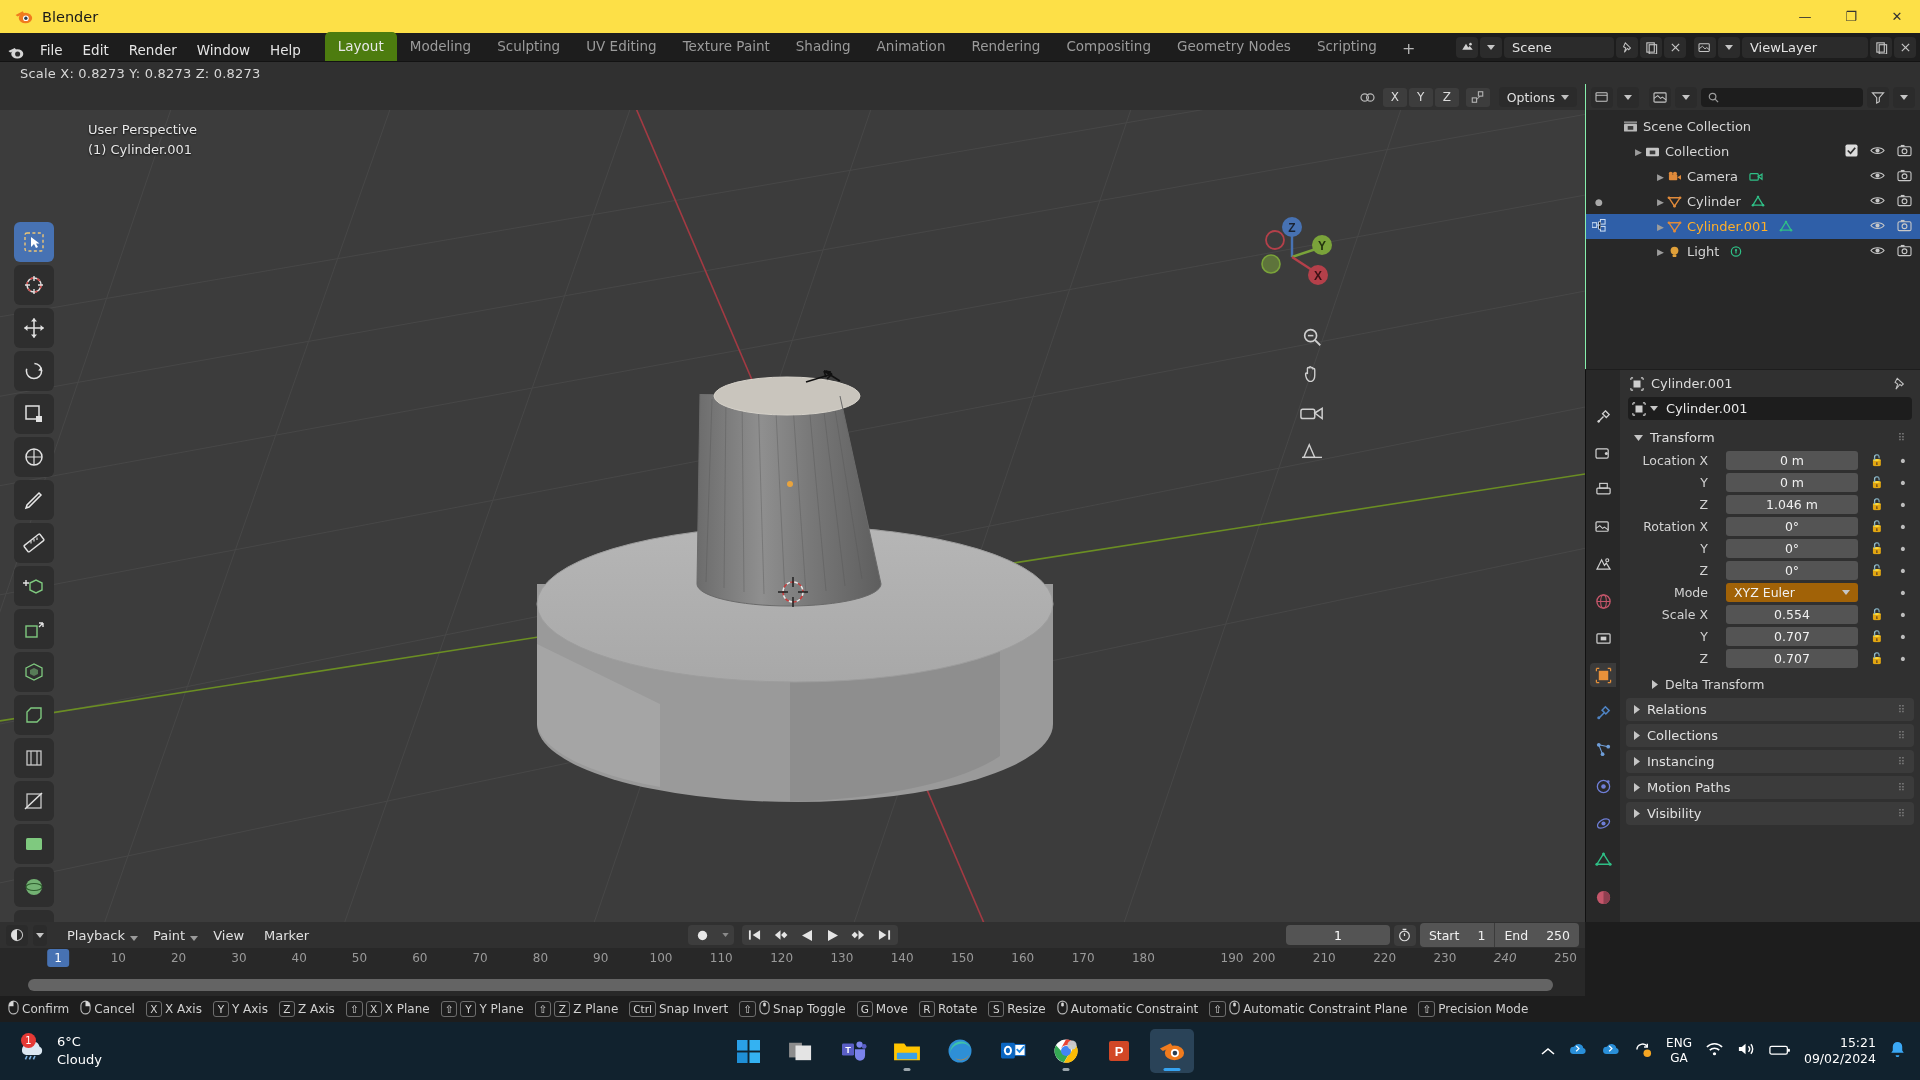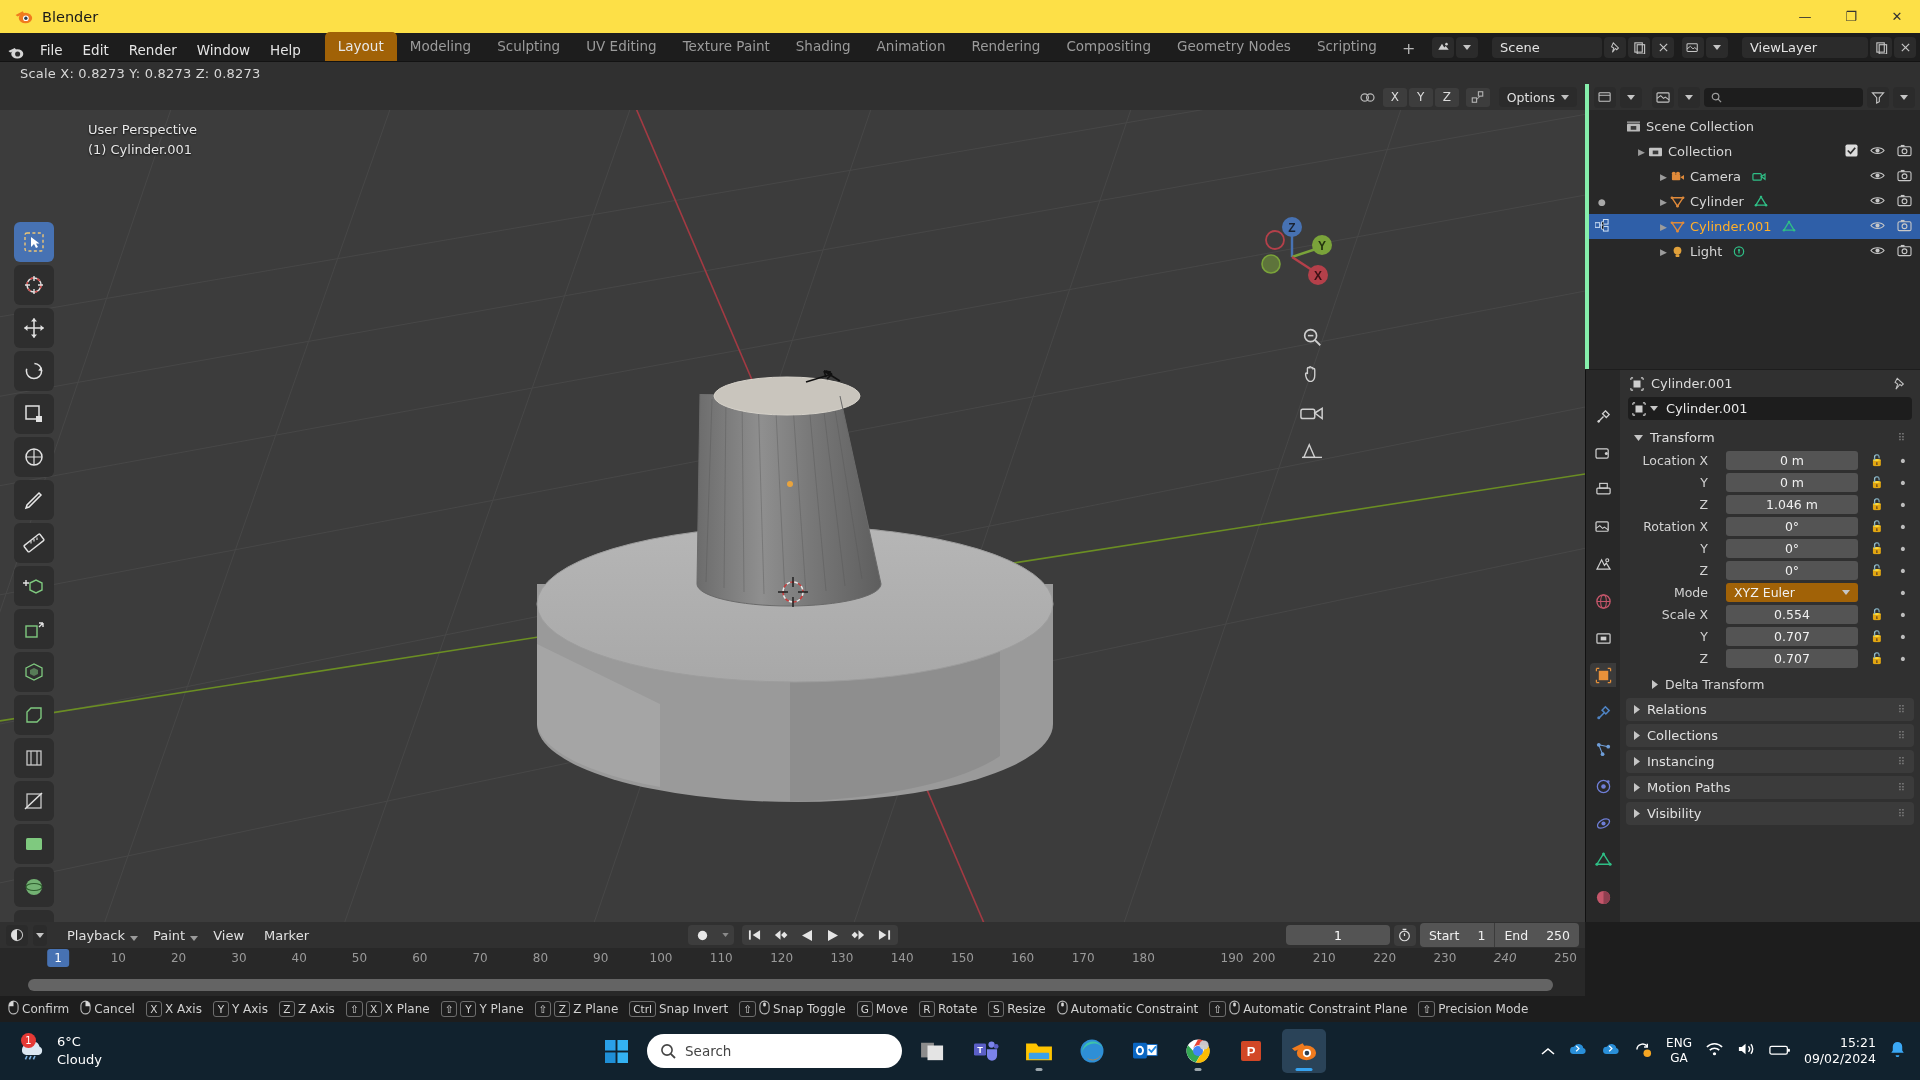--- a/index.html
+++ b/index.html
@@ -14,25 +14,25 @@
   .winbtn { width:46px; height:33px; display:flex; align-items:center; justify-content:center;
             color:#333; font-size:13px; }
 
   
   #topbar { height:29px; background:#1d1d1d; display:flex; align-items:flex-end;
             border-bottom:1px solid #131313; position:relative; }
   #topbar .blogo { width:30px; display:flex; justify-content:center; align-items:center; }
   .menu-item { color:#e5e5e5; font-size:13.5px; padding:3px 10px; border-radius:3px; }
   .wtabs { display:flex; align-items:flex-end; height:29px; margin-left:14px; }
   .wtab { color:#9b9b9b; font-size:13.5px; padding:6px 13px 7px; border-radius:5px 5px 0 0; }
-  .wtab.active { background:#a16207; color:#e8e8e8; }
+  .wtab.active { background:#4d7c0f; color:#e8e8e8; }
   .plus-tab { color:#b5b5b5; font-size:16px; padding:3px 12px; }
   .topright { position:absolute; right:4px; top:0; height:29px; display:flex; align-items:center; gap:2px; }
   .fieldbox { background:#2b2b2b; border-radius:4px; height:21px; display:flex; align-items:center;
-              padding:0 8px; color:#e3e3e3; font-size:13px;margin-left:12px; }
+              padding:0 8px; color:#e3e3e3; font-size:13px; }
   .smallbtn { width:22px; height:21px; background:#2b2b2b; border-radius:4px;
               display:flex; align-items:center; justify-content:center; }
 
   
   #opline { height:22px; background:#303030; display:flex; align-items:center;
             padding-left:20px; color:#d8d8d8; font-size:13px; letter-spacing:.2px; }
 
   
   #main { position:absolute; top:84px; left:0; width:1920px; height:912px; }
 
@@ -59,21 +59,21 @@
   .tool.sel { background:#4772b3; }
   .tool svg { display:block; }
 
   
   #navgizmo { position:absolute; right:250px; top:130px; width:86px; height:86px; z-index:7; }
   .navbtn { position:absolute; right:258px; width:30px; height:30px; border-radius:50%;
             display:flex; align-items:center; justify-content:center; z-index:7; }
 
   
   #outliner { position:absolute; right:0; top:0; width:335px; height:285px; background:#282828;
-              border-left:4px solid #86efac; }
+              border-left:1px solid #86efac; }
   #olheader { height:26px; background:#303030; display:flex; align-items:center; gap:4px; padding:0 5px; }
   .searchbox { flex:1; height:19px; background:#1d1d1d; border-radius:4px; display:flex;
                align-items:center; padding:0 7px; gap:5px; }
   .ol-rows { padding-top:4px; font-size:13px; color:#d5d5d5; }
   .ol-row { height:25px; display:flex; align-items:center; position:relative; padding-right:6px; }
   .ol-row.sel { background:#2f5fa8; }
   .ol-row .tri { width:13px; color:#9c9c9c; font-size:9px; text-align:center; }
   .ol-name { margin-left:5px; }
   .ol-row.sel .ol-name { color:#ffaf29; }
   .ol-right { position:absolute; right:8px; display:flex; gap:12px; align-items:center; }
@@ -1235,27 +1235,20 @@
 
   <div class="tb-center">
     <div class="tbapp">
       <svg width="23" height="23" viewBox="0 0 24 24">
         <rect x="0" y="0" width="11" height="11" fill="#2aa0e8"></rect>
           <rect x="13" y="0" width="11" height="11" fill="#34b2f2"></rect>
         <rect x="0" y="13" width="11" height="11" fill="#1f8fd6"></rect>
           <rect x="13" y="13" width="11" height="11" fill="#34b2f2"></rect>
       </svg>
     </div>
-    <div class="searchpill">
-      <svg width="16" height="16" viewBox="0 0 16 16">
-          <circle cx="7" cy="7" r="5.1" fill="none" stroke="#444" stroke-width="1.6"></circle>
-          <path d="M10.8 10.8 L15 15" stroke="#444" stroke-width="1.8"></path>
-        </svg>
-      <span>Search</span>
-    </div>
     <div class="tbapp">
       <svg width="26" height="22" viewBox="0 0 28 24">
           <rect x="1" y="3" width="14" height="16" fill="#8c8c8c"></rect>
           <rect x="8" y="6" width="17" height="16" fill="#e4e4e4"></rect>
         </svg>
     </div>
     <div class="tbapp">
       <svg width="26" height="24" viewBox="0 0 28 26">
         <rect x="1" y="5" width="13" height="13" rx="1.5" fill="#5b5fc7"></rect>
         <text x="7.5" y="15" font-size="10" fill="#fff" text-anchor="middle" font-family="'Liberation Sans',sans-serif" font-weight="bold">T</text>

